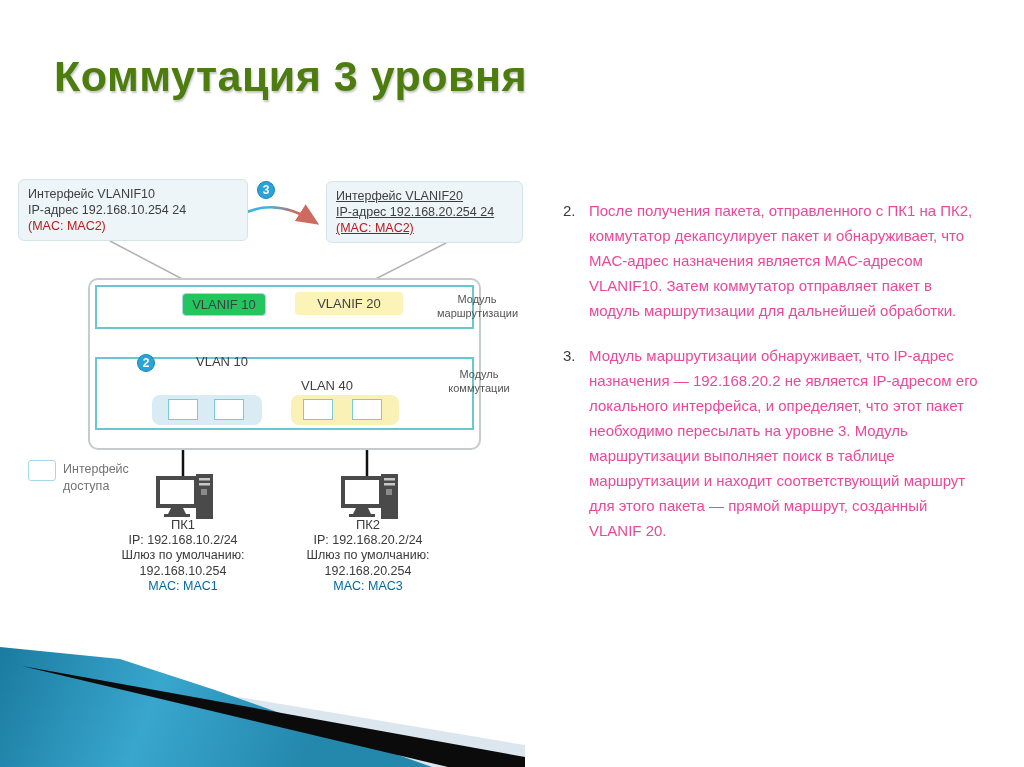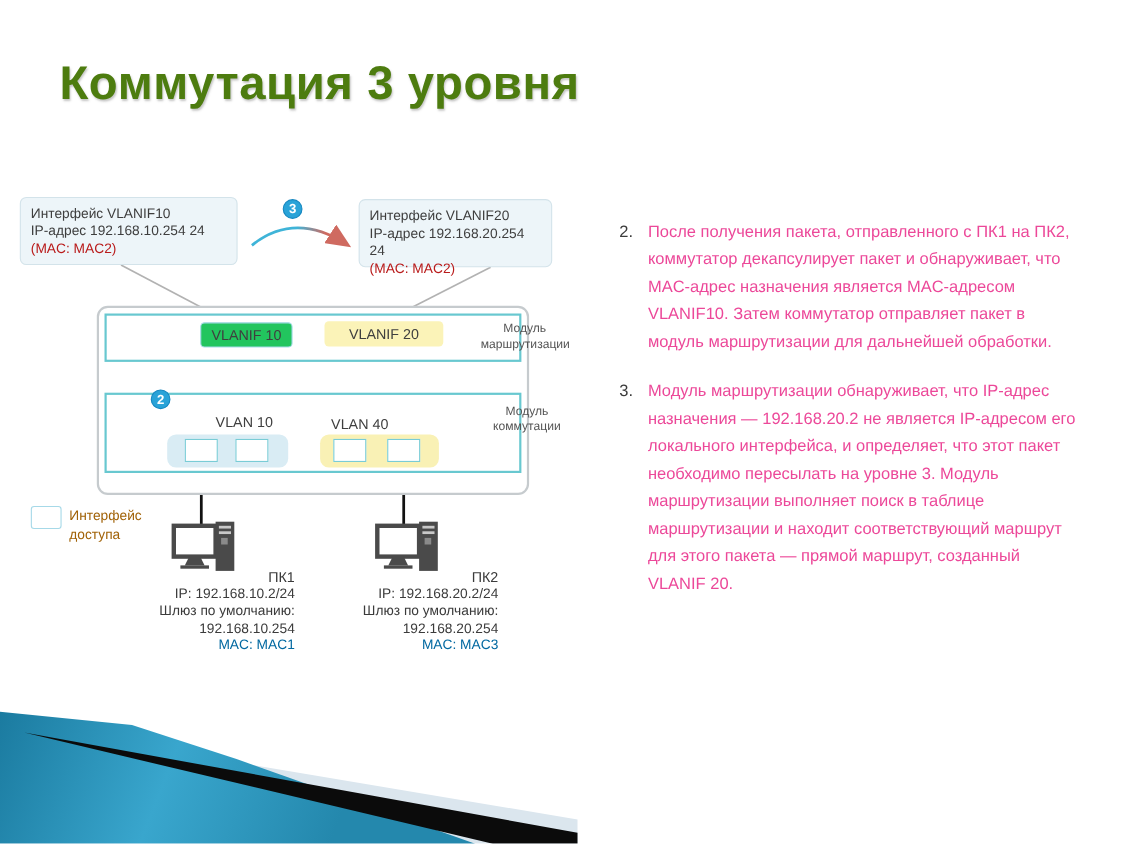--- a/index.html
+++ b/index.html
@@ -15,21 +15,21 @@
   
   .slide-title{
     left:54px;top:52px;
     font-size:43px;font-weight:bold;letter-spacing:.5px;
     color:#4d7c0f;
     text-shadow:1px 2px 2px rgba(90,90,90,.35);
   }
 
   
   .callout{
-    width:198px;height:62px;box-sizing:border-box;
+    width:230px;height:62px;box-sizing:border-box;
     background:#edf5f9;border:1px solid #d3e3ea;border-radius:6px;
     padding:6px 9px;font-size:12.5px;line-height:16px;color:#3e3e3e;
   }
   .callout .mac{color:#b91c1c;}
 
   
   .switch-box{
     left:88px;top:278px;width:393px;height:172px;box-sizing:border-box;
     border:2px solid #c6cbce;border-radius:10px;background:#ffffff;
   }
@@ -65,24 +65,24 @@
     background:#29a3d8;border:1px solid #1587c0;box-sizing:border-box;
     color:#ffffff;font-size:12px;font-weight:bold;
     text-align:center;line-height:16px;
   }
 
   
   .legend-swatch{
     left:28px;top:460px;width:28px;height:21px;box-sizing:border-box;
     background:#ffffff;border:1.5px solid #a6d9e8;border-radius:3px;
   }
-  .legend-label{left:63px;top:461px;width:90px;font-size:12.5px;line-height:17px;color:#a16207;}
-
-  
-  .pc-text{width:170px;text-align:right;font-size:12.5px;line-height:15.5px;color:#3b3b3b;}
+  .legend-label{left:63px;top:461px;width:90px;font-size:12.5px;line-height:17px;color:#737373;}
+
+  
+  .pc-text{width:170px;text-align:center;font-size:12.5px;line-height:15.5px;color:#3b3b3b;}
   .pc-name{font-size:13px;}
   .pc-mac{color:#0369a1;}
 
   
   .notes{left:563px;top:198px;width:450px;}
   .note-item{display:flex;align-items:flex-start;}
   .note-item + .note-item{margin-top:20px;}
   .note-number{width:26px;flex:0 0 26px;font-size:15px;line-height:25px;color:#3b3b3b;}
   .note-text{flex:1;font-size:15px;line-height:25px;color:#ec4899;}
 
@@ -134,38 +134,38 @@
     <polygon points="22,666 525,757 525,767 448,767" fill="#0b0b0b"></polygon>
   </g>
 </svg>
 
 <div class="abs callout" style="left:18px;top:179px;">
   <div class="preline">Интерфейс  VLANIF10
 IP-адрес 192.168.10.254 24</div>
   <div class="mac">(MAC: MAC2)</div>
 </div>
 
-<div class="abs callout" style="left:326px;top:181px;width:176px;">
+<div class="abs callout" style="left:326px;top:181px;width:197px;text-decoration:underline;">
   <div class="preline">Интерфейс  VLANIF20
 IP-адрес 192.168.20.254 24</div>
   <div class="mac">(MAC: MAC2)</div>
 </div>
 
 <div class="abs badge" style="left:257px;top:181px;">3</div>
 
 <div class="abs switch-box"></div>
 
 <div class="abs module routing-module"></div>
 <div class="abs vlanif-box vlanif10">VLANIF 10</div>
 <div class="abs vlanif-box vlanif20">VLANIF 20</div>
 <div class="abs module-label preline" style="left:393px;top:293px;width:80px;">Модуль
 маршрутизации</div>
 
 <div class="abs module switching-module"></div>
-<div class="abs vlan-label" style="left:196px;top:376px;">VLAN 10</div>
+<div class="abs vlan-label" style="left:196px;top:354px;">VLAN 10</div>
 <div class="abs vlan-label" style="left:301px;top:378px;">VLAN 40</div>
 <div class="abs module-label preline" style="left:400px;top:368px;width:70px;">Модуль
 коммутации</div>
 
 <div class="abs port-group port-group-blue"></div>
 <div class="abs port-group port-group-yellow"></div>
 <div class="abs port" style="left:168px;"></div>
 <div class="abs port" style="left:214px;"></div>
 <div class="abs port" style="left:303px;"></div>
 <div class="abs port" style="left:352px;"></div>

